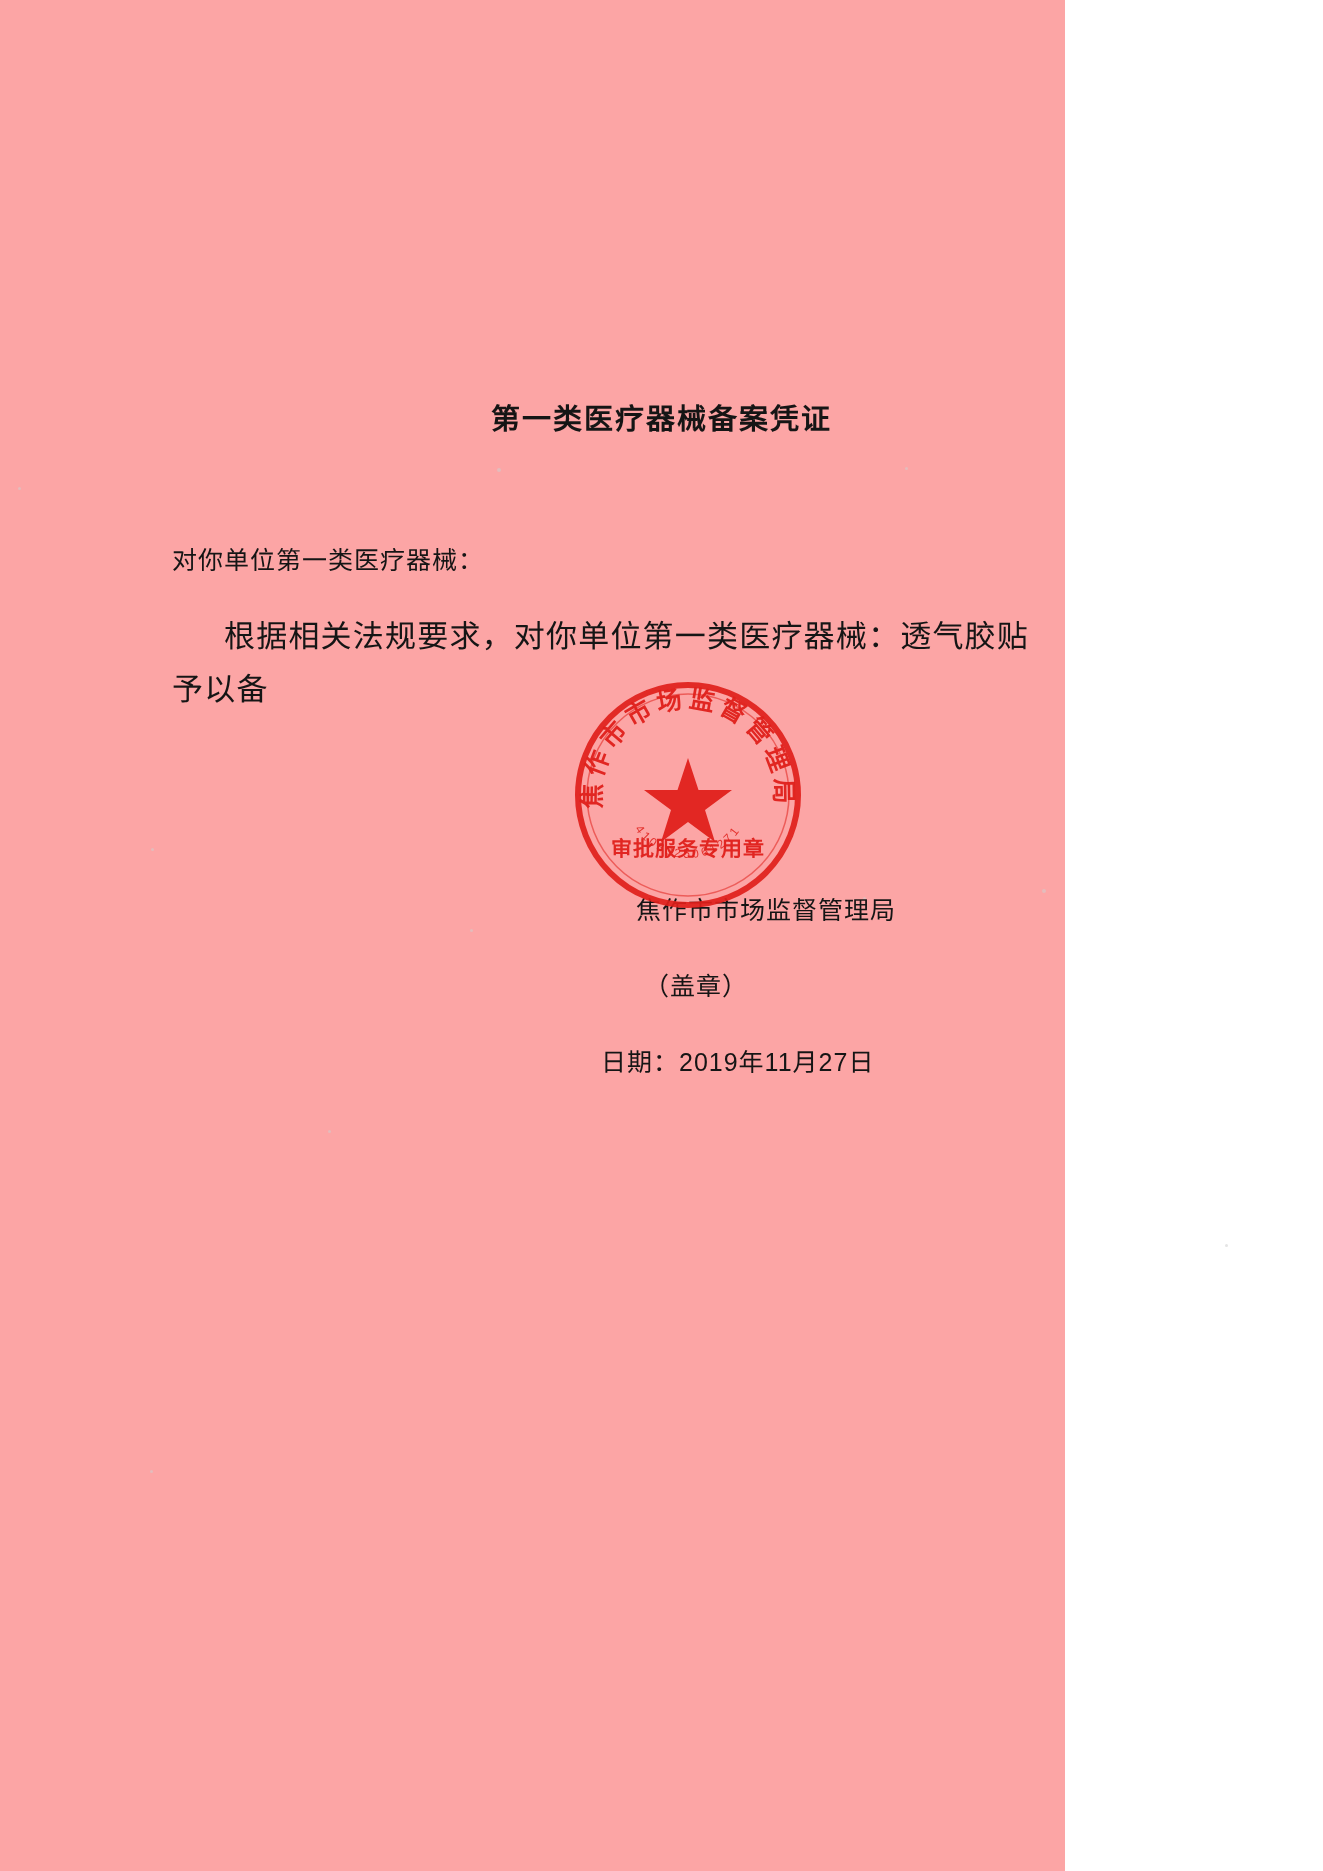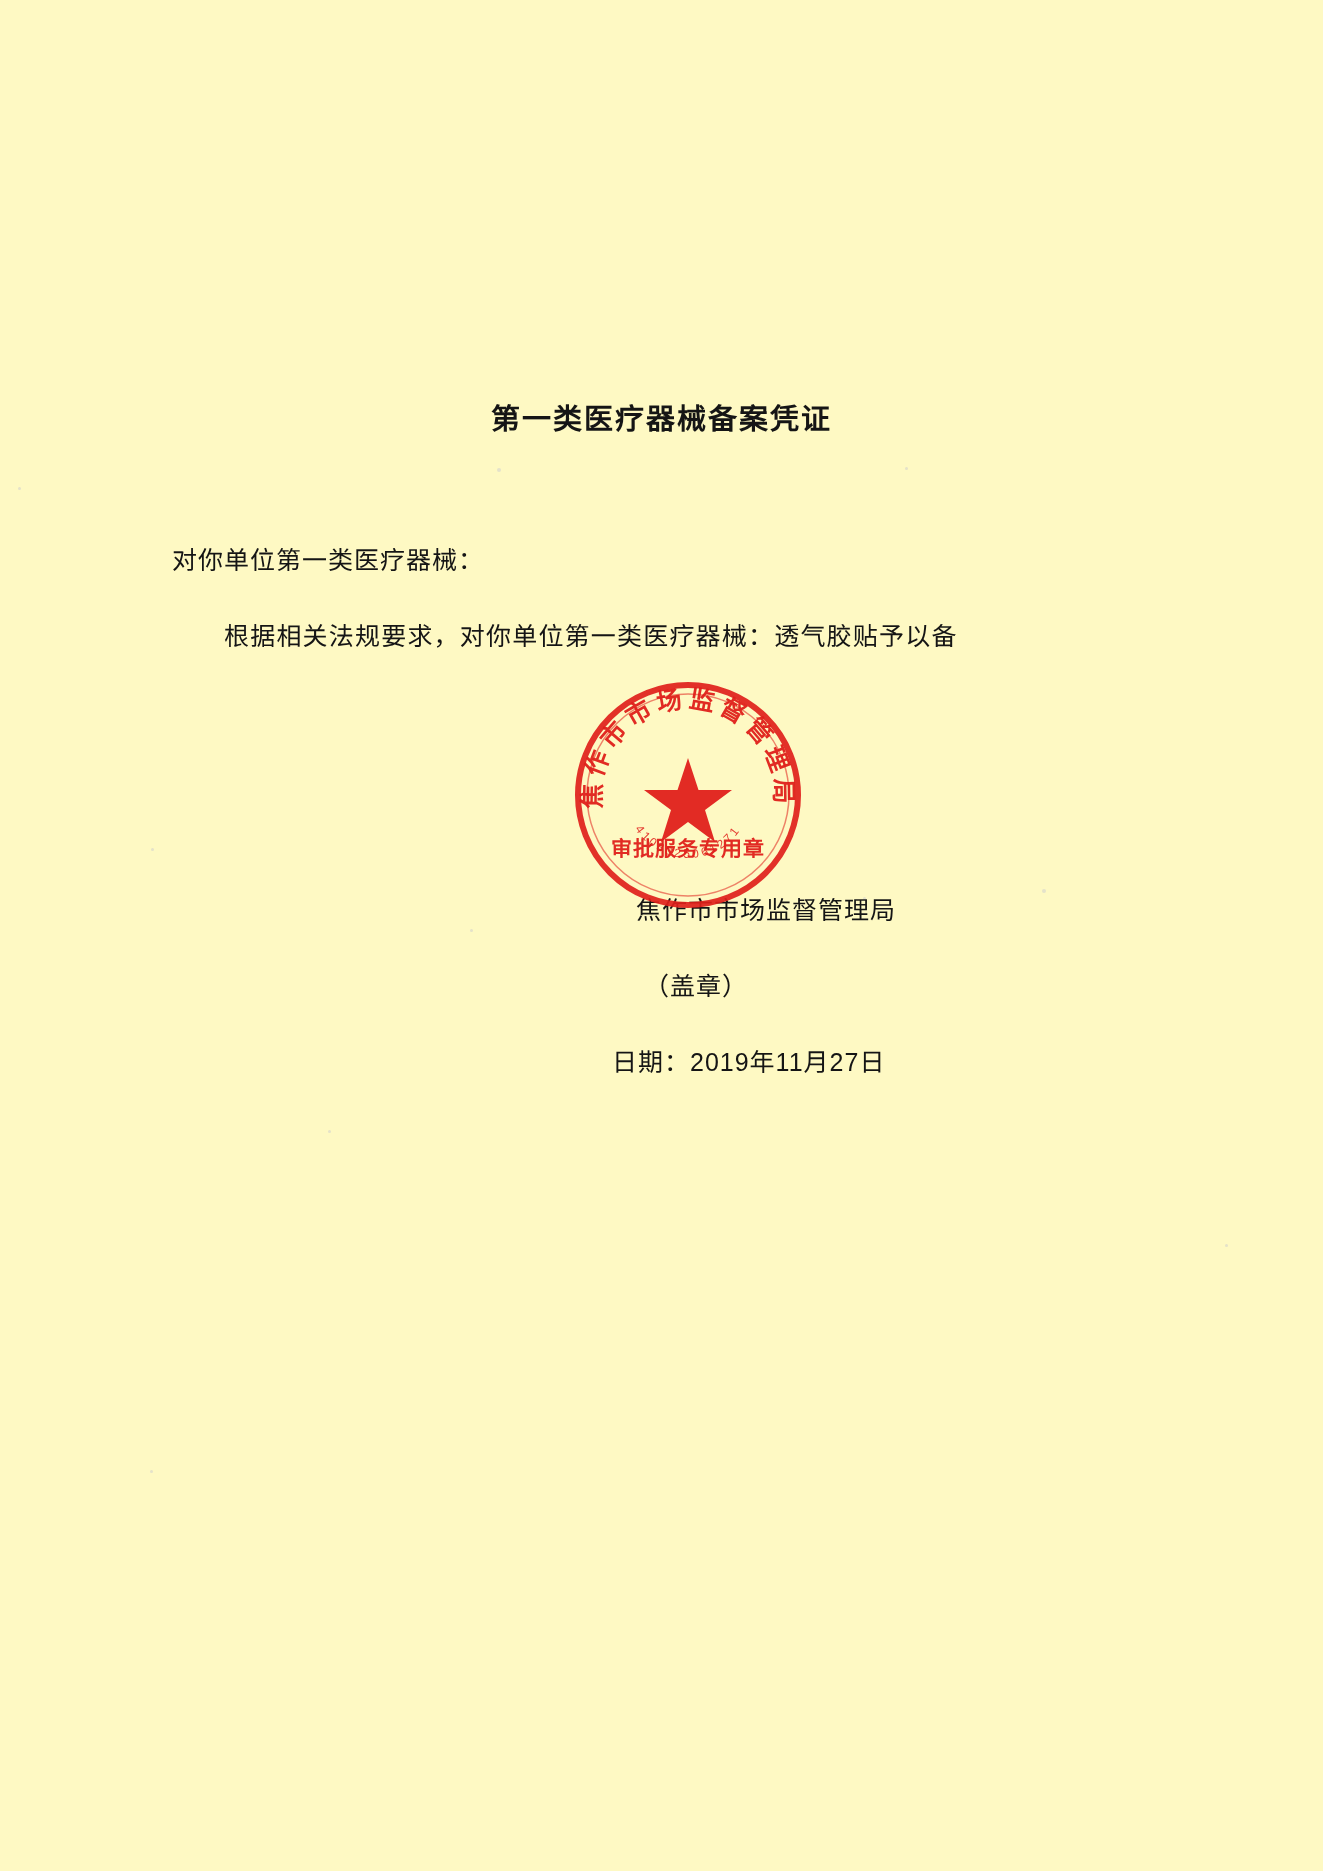--- a/index.html
+++ b/index.html
@@ -15,23 +15,23 @@
     font-family: "Liberation Sans", "DejaVu Sans", sans-serif;
     color: #1a1a1a;
     overflow: hidden;
   }
 
   
   #page-sheet {
     position: absolute;
     left: 0;
     top: 0;
-    width: 1323px;
+    width: 1065px;
     height: 1871px;
-    background: #fef9c3;
+    background: #fca5a5;
   }
 
   
   .speck {
     position: absolute;
     background: #cfcfcf;
     border-radius: 50%;
     opacity: .55;
   }
 
@@ -54,21 +54,21 @@
     font-size: 25px;
     letter-spacing: 1px;
     color: #151515;
   }
 
   #body-text {
     position: absolute;
     top: 610px;
     left: 172px;
     width: 885px;
-    font-size: 25px;
+    font-size: 31px;
     line-height: 53px;
     letter-spacing: 1.2px;
     color: #151515;
   }
   #body-text .indent {
     display: inline-block;
     width: 52px;
   }
 
   #signature-block {
@@ -79,21 +79,21 @@
     font-size: 25px;
     letter-spacing: 1px;
     color: #151515;
   }
   #signature-block .sig-line {
     margin-bottom: 40px;
     white-space: nowrap;
   }
   #sig-org { margin-left: 36px; }
   #sig-seal-note { margin-left: 44px; }
-  #sig-date { margin-left: 12px; }
+  #sig-date { margin-left: 1px; }
 
   
   #official-seal {
     position: absolute;
     left: 573px;
     top: 680px;
     width: 230px;
     height: 230px;
     pointer-events: none;
   }

